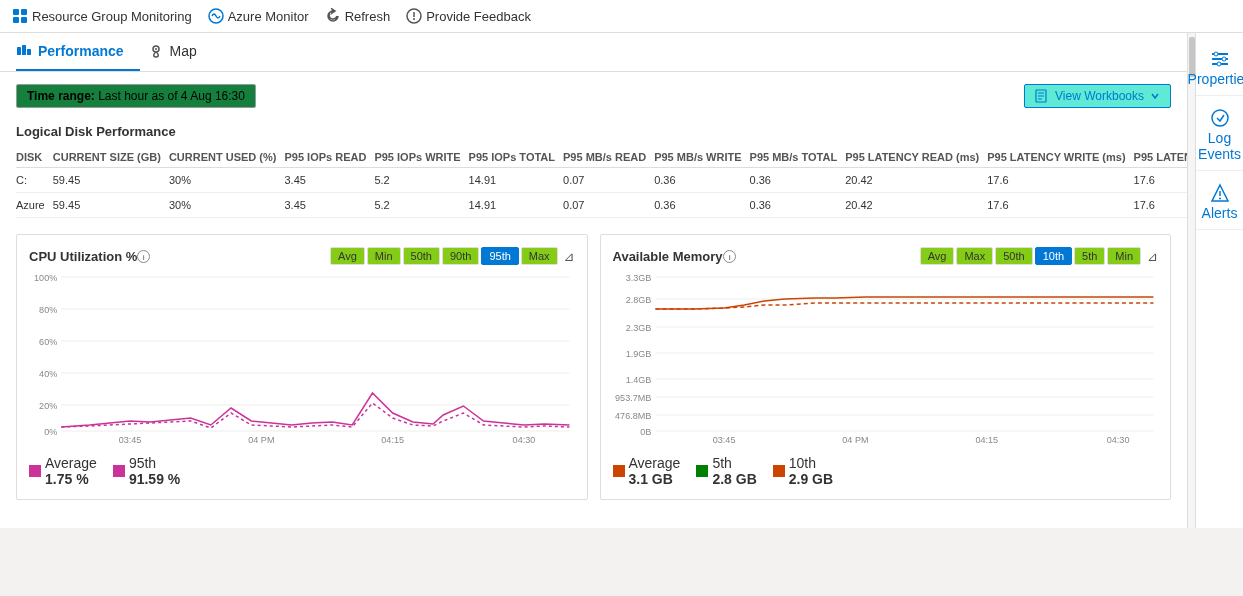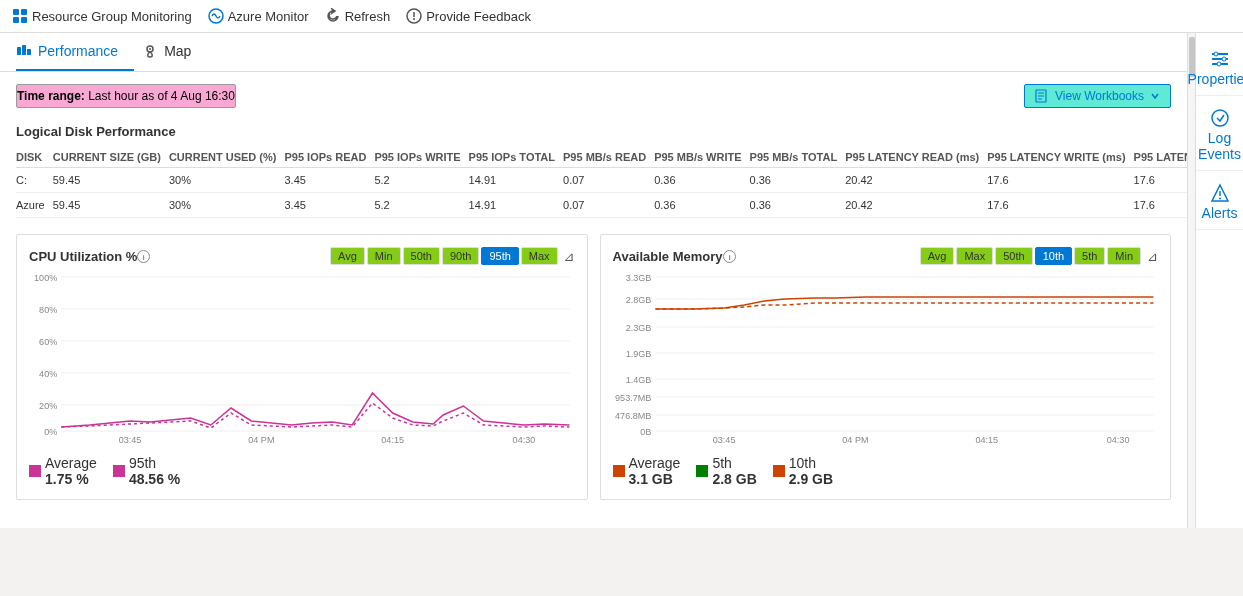--- a/index.html
+++ b/index.html
@@ -48,38 +48,38 @@
       padding: 10px 16px 10px 0;
       margin-right: 8px;
       font-size: 14px;
       cursor: pointer;
       color: #333;
       border-bottom: 2px solid transparent;
     }
     .tab.active {
       color: #0078d4;
       border-bottom: 2px solid #0078d4;
-      font-weight: 400;
+      font-weight: 700;
     }
     
     .content-inner {
       padding: 12px 16px;
     }
     
     .toolbar {
       display: flex;
       align-items: center;
       justify-content: space-between;
       margin-bottom: 16px;
     }
     .time-range-btn {
       border: 1px solid #999;
       border-radius: 2px;
-      padding: 4px 0;
-      background: #f9a8d4;
+      padding: 4px 10px;
+      background: #15803d;
       font-size: 12px;
       cursor: pointer;
     }
     .view-workbooks-btn {
       display: flex;
       align-items: center;
       gap: 6px;
       border: 1px solid #0078d4;
       border-radius: 2px;
       padding: 4px 10px;
@@ -413,21 +413,21 @@
                 <div class="legend-color" style="background:#cc3399;"></div>
                 <div>
                   <div>Average</div>
                   <div><strong>1.75 %</strong></div>
                 </div>
               </div>
               <div class="legend-item">
                 <div class="legend-color" style="background:#cc3399;"></div>
                 <div>
                   <div>95th</div>
-                  <div><strong>48.56 %</strong></div>
+                  <div><strong>91.59 %</strong></div>
                 </div>
               </div>
             </div>
           </div>
 
           <div class="chart-card">
             <div class="chart-header">
               <div class="chart-title">
                 <span>Available Memory</span>
                 <svg width="13" height="13" viewBox="0 0 13 13">

